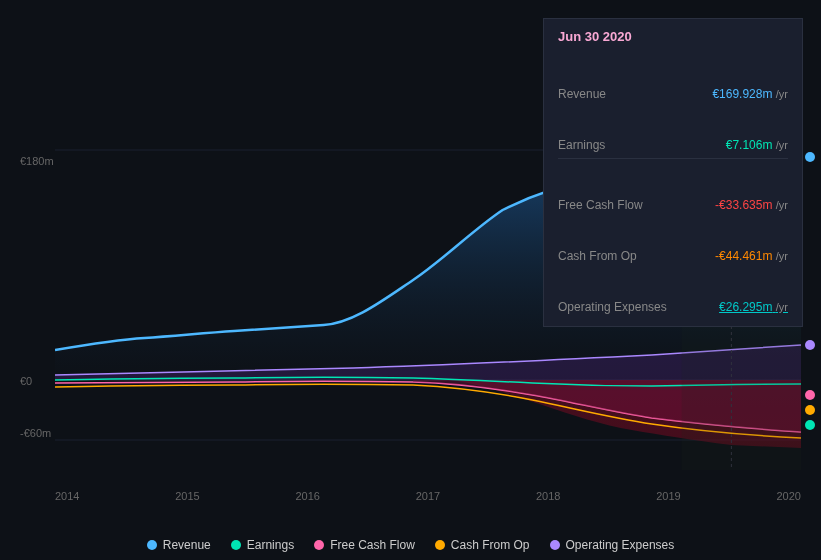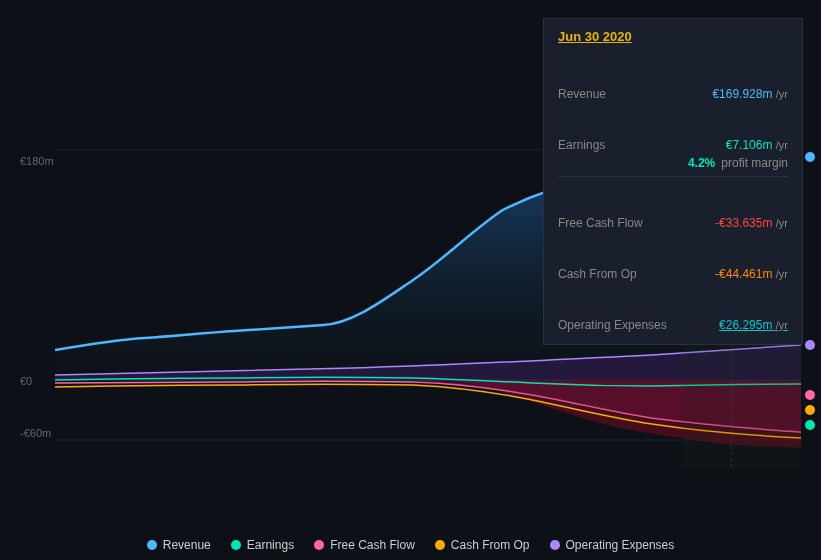--- a/index.html
+++ b/index.html
@@ -20,23 +20,22 @@
       right: 18px;
       background: #1a1f2e;
       border: 1px solid #2a3040;
       padding: 10px 14px;
       min-width: 260px;
       z-index: 10;
     }
     .tooltip-date {
       font-size: 13px;
       font-weight: bold;
-      color: #eab308;
+      color: #f9a8d4;
       margin-bottom: 8px;
-      text-decoration: underline;
     }
     .tooltip-row {
       display: flex;
       justify-content: space-between;
       align-items: baseline;
       padding: 2px 0;
       font-size: 12px;
     }
     .tooltip-label {
       color: #888;
@@ -141,24 +140,20 @@
   </div>
 
   <div class="tooltip-row">
     <span class="tooltip-label">Earnings</span>
     <span class="tooltip-value green">
       <span>€7.106m</span>
       <span style="color:#888; font-size:11px;">/yr</span>
     </span>
   </div>
 
-  <div class="tooltip-row" style="justify-content:flex-end; gap:6px;">
-    <span class="profit-margin">4.2%</span>
-    <span class="profit-margin-label">profit margin</span>
-  </div>
 
   <div class="tooltip-divider"></div>
 
   <div class="tooltip-row">
     <span class="tooltip-label">Free Cash Flow</span>
     <span class="tooltip-value red">
       <span>-€33.635m</span>
       <span style="color:#888; font-size:11px;">/yr</span>
     </span>
   </div>
@@ -250,20 +245,29 @@
     <path d="M0,240 C60,239 120,238 180,238 C240,237 300,237 360,238
              C400,239 440,241 480,243 C520,245 560,246 600,246
              C640,245 690,244 750,244" fill="none" stroke="#00e5b4" stroke-width="1.5"></path>
 
     <line x1="680" y1="0" x2="680" y2="330" stroke="#334" stroke-width="1" stroke-dasharray="3,3"></line>
 
     <rect x="630" y="0" width="120" height="330" fill="#1a2a1a" fill-opacity="0.15"></rect>
 
   </svg>
 
+  <div class="x-axis" style="position:absolute; bottom:8px; left:55px; right:20px; display:flex; justify-content:space-between;">
+    <span class="x-label">2014</span>
+    <span class="x-label">2015</span>
+    <span class="x-label">2016</span>
+    <span class="x-label">2017</span>
+    <span class="x-label">2018</span>
+    <span class="x-label">2019</span>
+    <span class="x-label">2020</span>
+  </div>
 
   <div style="position:absolute; right:6px; top:152px; width:10px; height:10px; border-radius:50%; background:#4db8ff;"></div>
   <div style="position:absolute; right:6px; top:340px; width:10px; height:10px; border-radius:50%; background:#aa88ff;"></div>
   <div style="position:absolute; right:6px; top:390px; width:10px; height:10px; border-radius:50%; background:#ff66aa;"></div>
   <div style="position:absolute; right:6px; top:405px; width:10px; height:10px; border-radius:50%; background:#ffaa00;"></div>
   <div style="position:absolute; right:6px; top:420px; width:10px; height:10px; border-radius:50%; background:#00e5b4;"></div>
 
 </div>
 
 <div class="legend">

